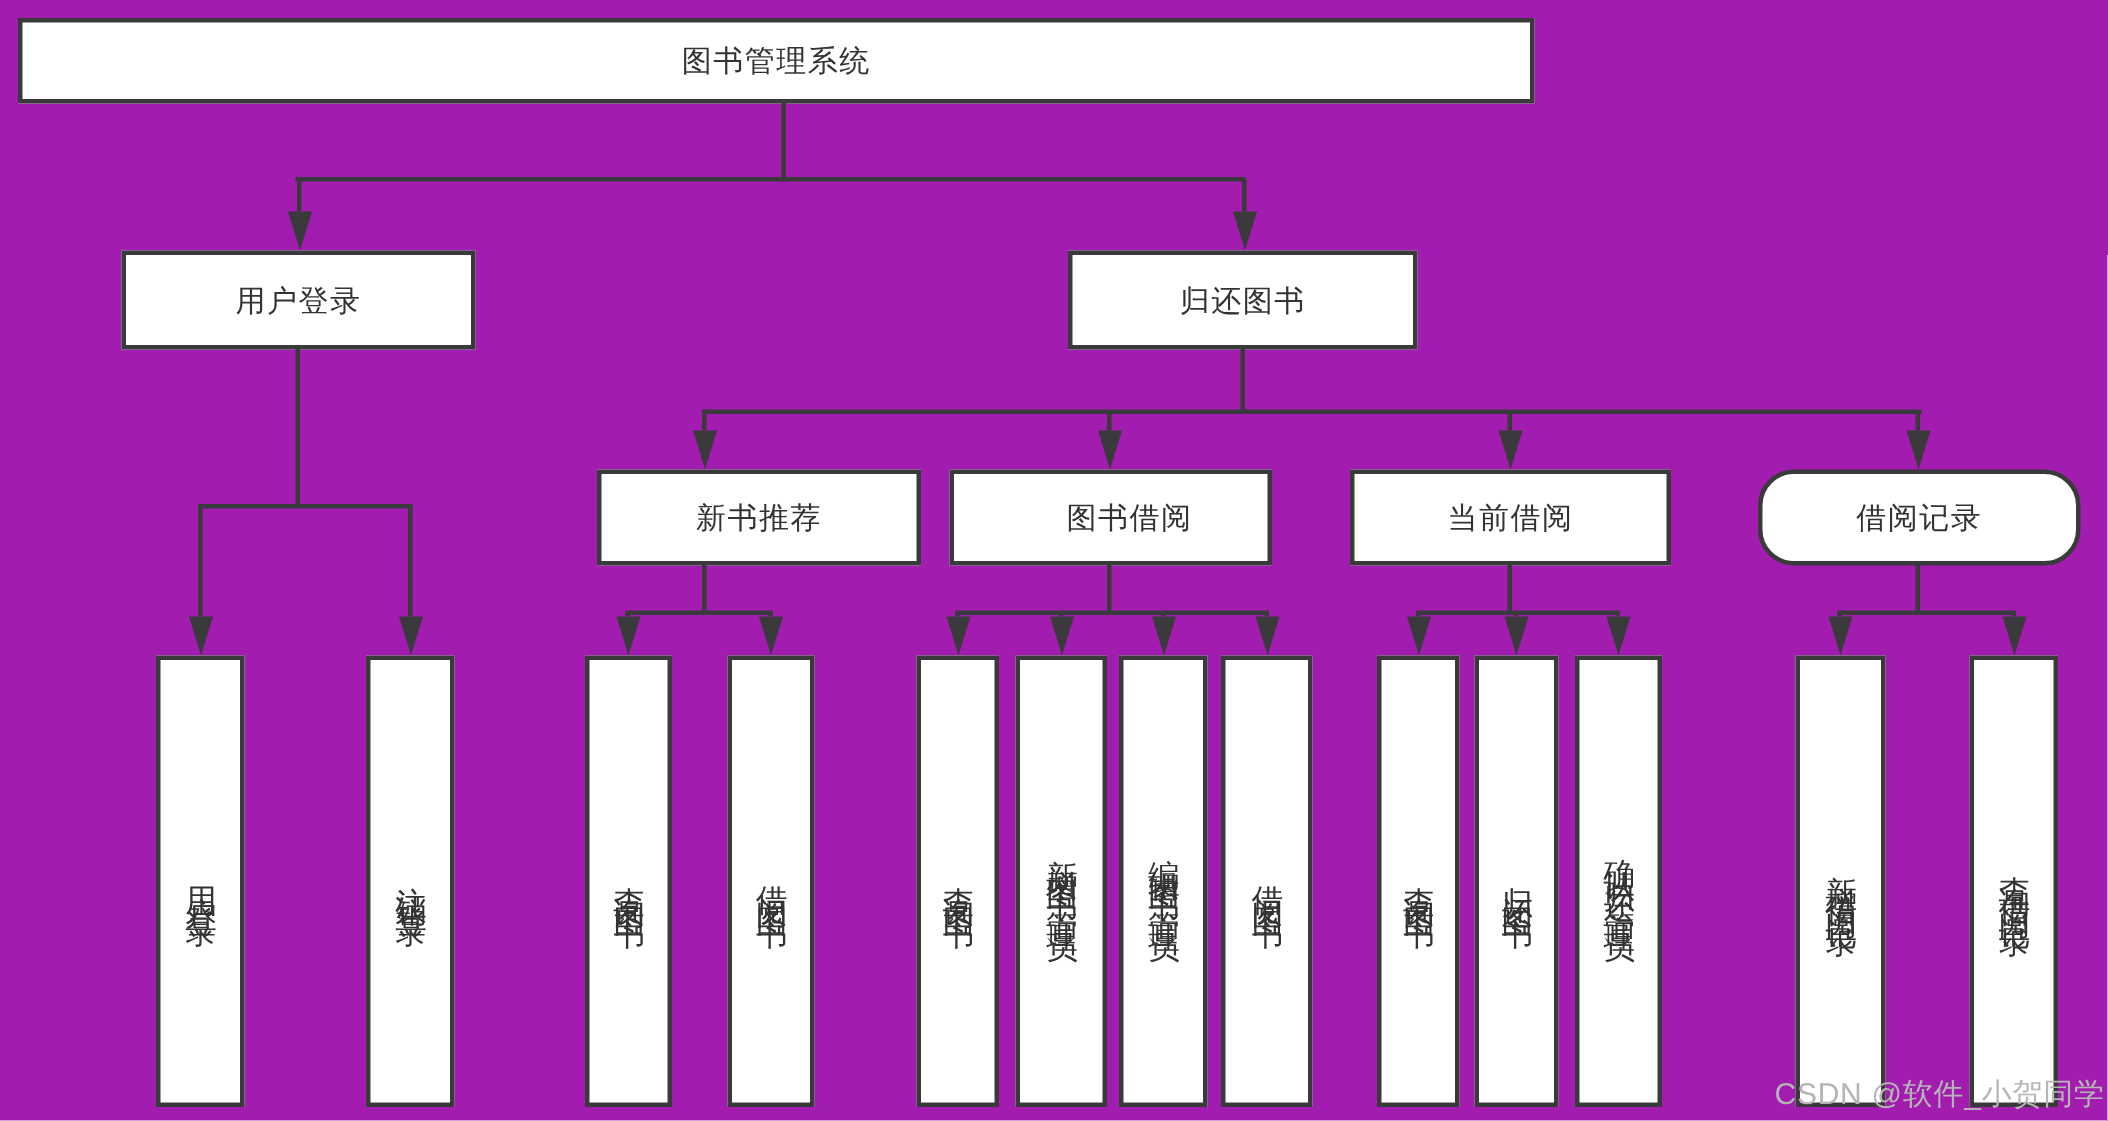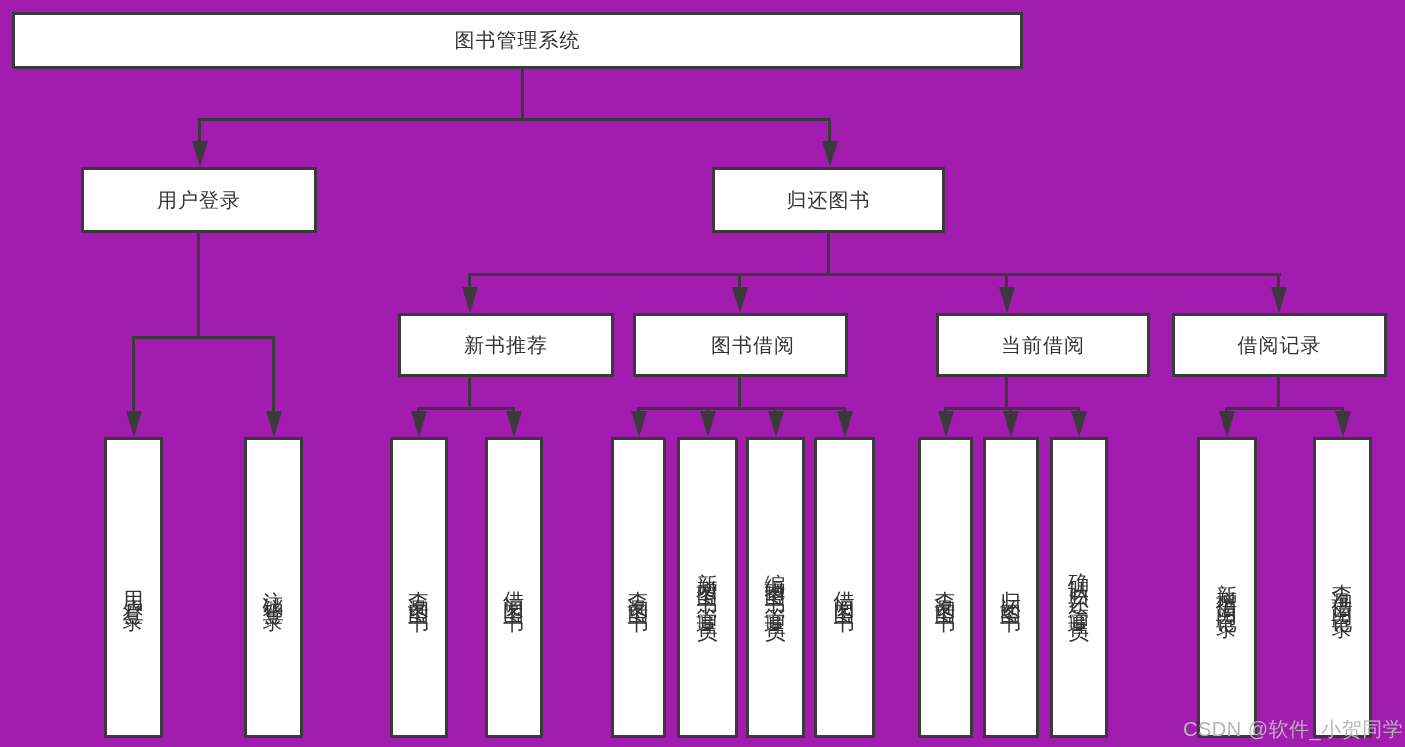--- a/index.html
+++ b/index.html
@@ -70,23 +70,23 @@
   <div class="box hbox" style="left:12px;top:12px;width:1011px;height:57px;">图书管理系统</div>
 
   <div class="box hbox" style="left:81px;top:167px;width:236px;height:66px;">用户登录</div>
 
   <div class="box hbox" style="left:712px;top:167px;width:233px;height:66px;">归还图书</div>
 
   <div class="box hbox" style="left:362px;top:313px;width:216px;height:64px;margin-left:36px;">新书推荐</div>
 
   <div class="box hbox" style="left:633px;top:313px;width:215px;height:64px;padding-left:25px;">图书借阅</div>
 
-  <div class="box hbox" style="left:900px;top:313px;width:214px;height:64px;margin-left:36px;">当前借阅</div>
+  <div class="box hbox" style="left:900px;top:313px;width:214px;height:64px;">当前借阅</div>
 
-  <div class="box hbox" style="left:1172px;top:313px;width:215px;height:64px;">借阅记录</div>
+  <div class="box hbox" style="left:1172px;top:313px;width:215px;height:64px;border-radius:24px;">借阅记录</div>
 
   <div class="box vbox" style="left:104px;top:437px;width:59px;height:301px;">用户登录</div>
 
   <div class="box vbox" style="left:244px;top:437px;width:59px;height:301px;">注销登录</div>
 
   <div class="box vbox" style="left:390px;top:437px;width:58px;height:301px;">查询图书</div>
 
   <div class="box vbox" style="left:485px;top:437px;width:58px;height:301px;">借阅图书</div>
 
   <div class="box vbox" style="left:611px;top:437px;width:55px;height:301px;">查询图书</div>

